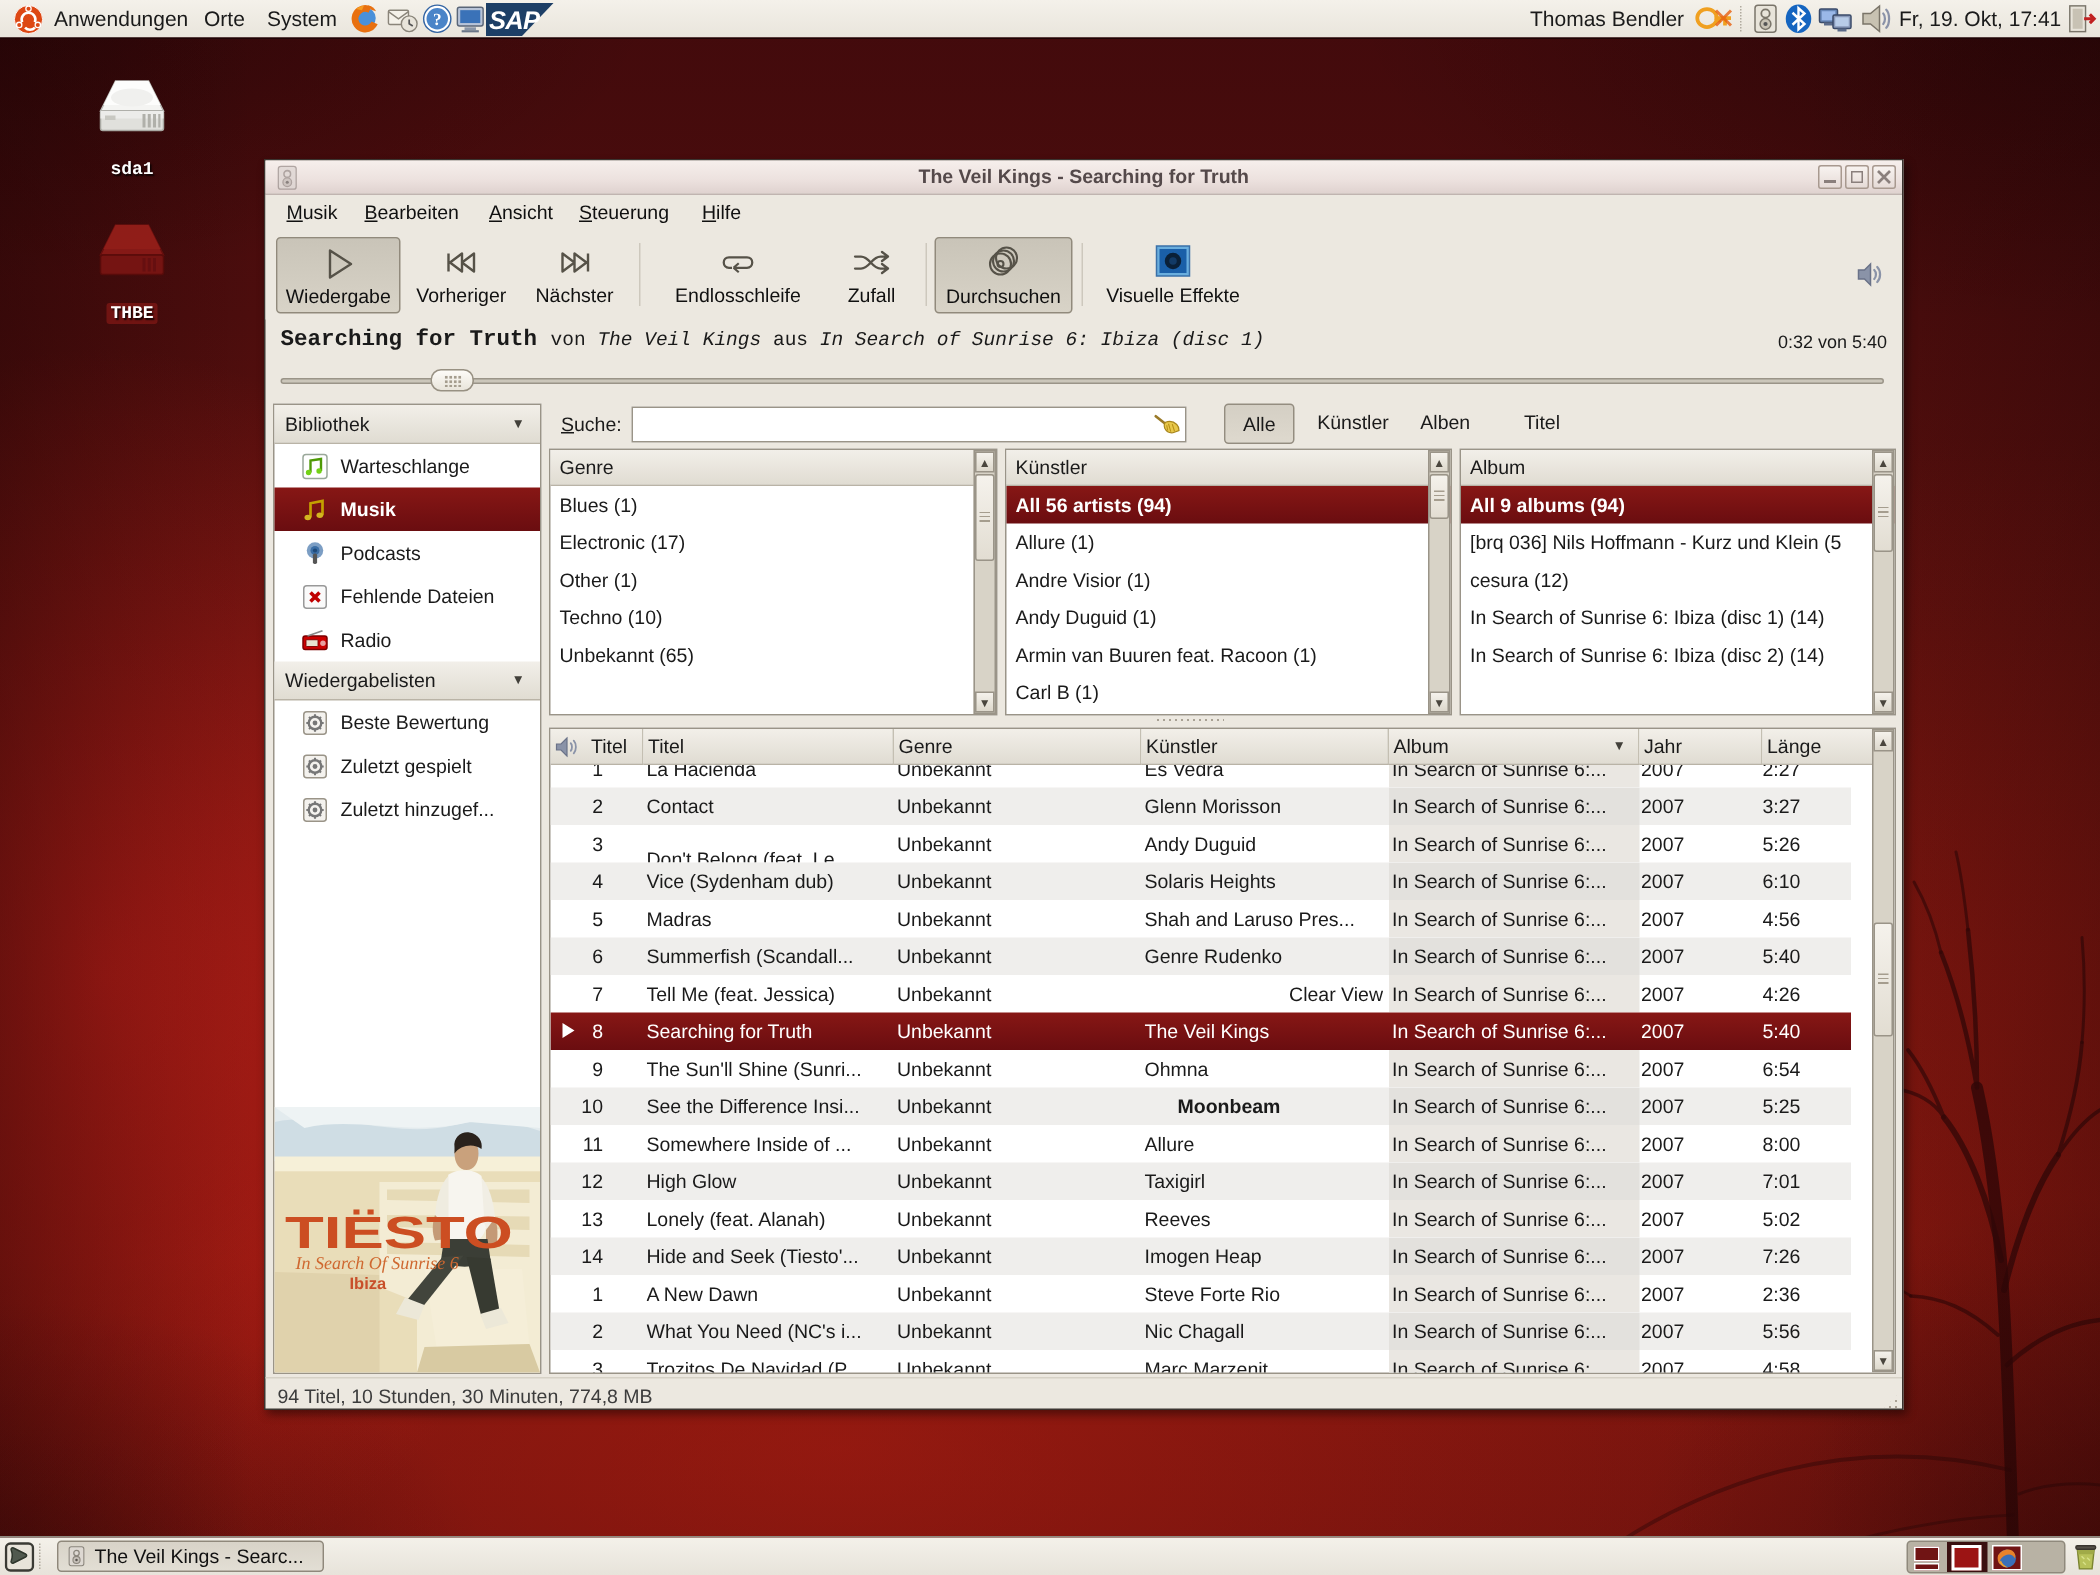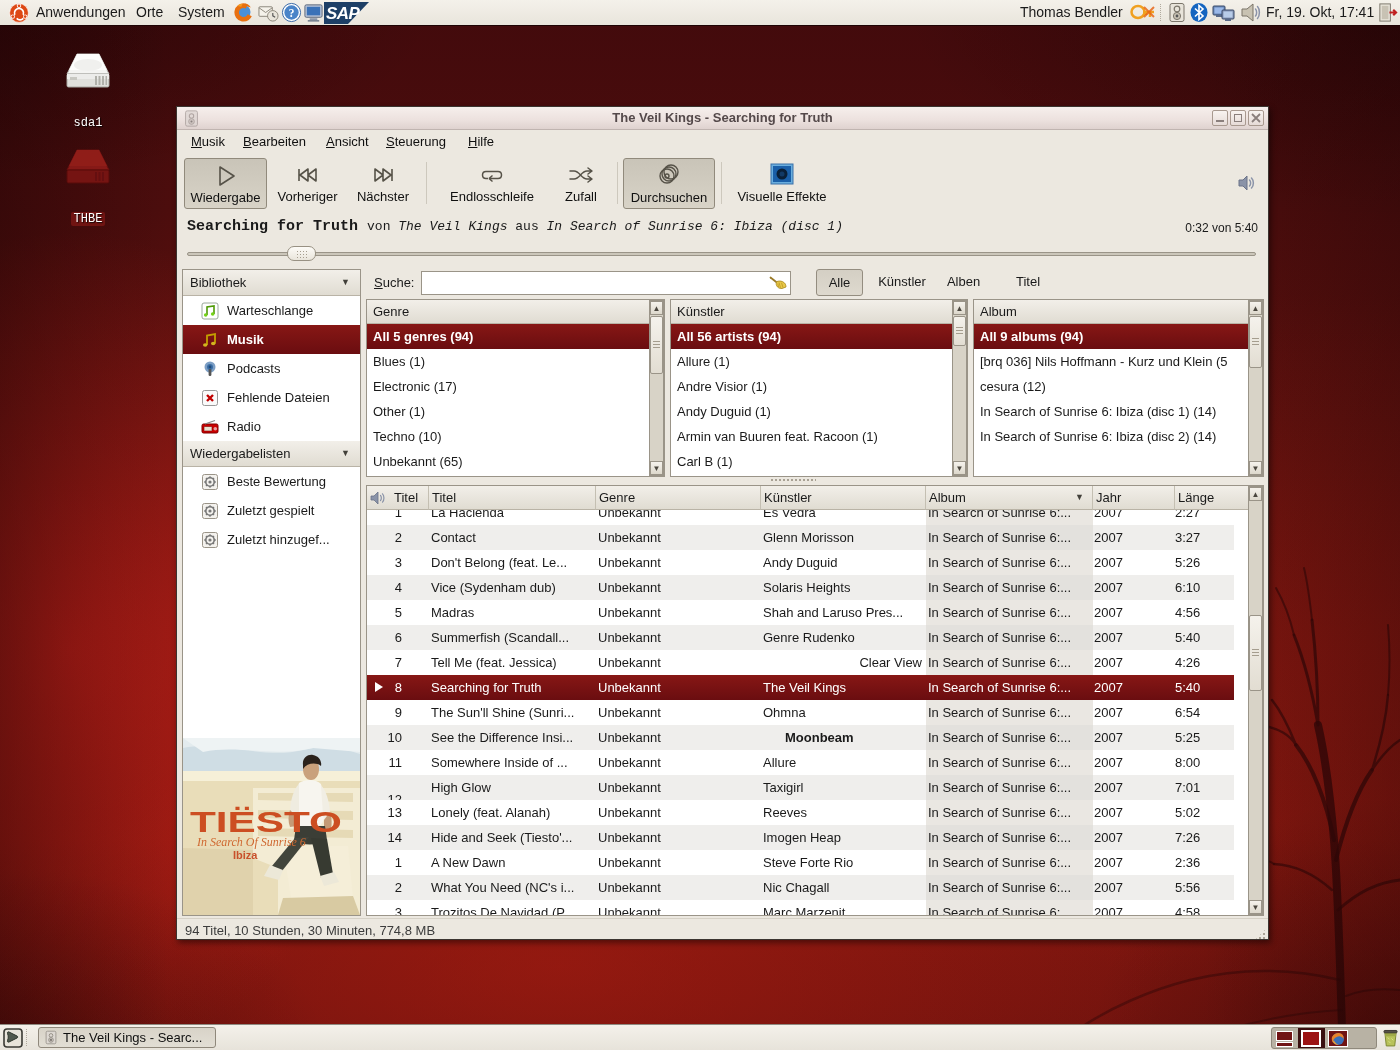--- a/index.html
+++ b/index.html
@@ -27,21 +27,21 @@
 
 
 #toppanel { left:0; top:0; width:1400px; height:26px;
   background:linear-gradient(180deg,#f4f1ea,#e9e5dc);
   border-bottom:1px solid #1e0304; font-size:14px; color:#1a1a1a; }
 #toppanel .item { position:absolute; top:0; height:25px; line-height:25px; }
 
 
 .dicon { position:absolute; text-align:center; }
 .dicon .lbl { color:#fff; font-family:"Liberation Mono",monospace; font-size:12px;
-  text-shadow:1px 1px 1px rgba(0,0,0,.8); margin-top:20px; }
+  text-shadow:1px 1px 1px rgba(0,0,0,.8); margin-top:9px;font-weight:bold; }
 
 
 #win { left:176px; top:106px; width:1093px; height:834px;
   background:#ece8e0; border:1px solid #3b3430;
   box-shadow:2px 3px 6px rgba(0,0,0,.45); font-size:13px; color:#1a1a1a; }
 #titlebar { left:0; top:0; width:100%; height:23px;
   background:linear-gradient(180deg,#f6efec 0%, #ece1de 60%, #dfd2cf 100%);
   border-bottom:1px solid #c0b4b0; }
 #titlebar .title { position:absolute; left:0; right:0; top:3px; text-align:center;
   font-weight:bold; font-size:13px; color:#54494a; }
@@ -445,21 +445,20 @@
                 <path d="M10 7.5 L11.5 12.8 M12.5 7.8 L14 12.5 M8.8 8.5 L9.5 12" stroke="#b89018" stroke-width="0.7"></path>
               </svg>
           </div>
           <div style="position:absolute; left:450px; top:0px; width:47px; height:27px; background:linear-gradient(180deg,#d4cfc4,#ded9ce); border:1px solid #948d80; border-radius:3px; text-align:center; line-height:26px;">Alle</div>
           <div style="position:absolute; left:508px; top:0px; width:56px; height:27px; text-align:center; line-height:26px;">Künstler</div>
           <div style="position:absolute; left:575px; top:0px; width:45px; height:27px; text-align:center; line-height:26px;">Alben</div>
           <div style="position:absolute; left:642px; top:0px; width:40px; height:27px; text-align:center; line-height:26px;">Titel</div>
         </div>
         <div class="pane" style="left:0px; width:299px;">
           <div class="phead">Genre</div>
-          <div class="prow sel">All 5 genres (94)</div>
           <div class="prow">Blues (1)</div>
           <div class="prow">Electronic (17)</div>
           <div class="prow">Other (1)</div>
           <div class="prow">Techno (10)</div>
           <div class="prow">Unbekannt (65)</div>
           <div class="sb" style="right:0; top:0; height:176px;">
             <div class="arr" style="top:0;">▲</div>
             <div class="thumb" style="top:15px; height:58px;"></div>
             <div class="arr" style="bottom:0;">▼</div>
           </div>
@@ -521,21 +520,21 @@
               <div class="tc" style="left:64px;width:162px;line-height:25px;margin-top:0;height:25px;">Contact</div>
               <div class="tc" style="left:231px;width:159px;line-height:25px;margin-top:0;height:25px;">Unbekannt</div>
               <div class="tc" style="left:396px;width:159px;line-height:25px;margin-top:0;height:25px;">Glenn Morisson</div>
               <div class="tc" style="left:561px;width:160px;line-height:25px;margin-top:0;height:25px;">In Search of Sunrise 6:...</div>
               <div class="tc" style="left:727px;width:75px;line-height:25px;margin-top:0;height:25px;">2007</div>
               <div class="tc" style="left:808px;width:70px;line-height:25px;margin-top:0;height:25px;">3:27</div>
             </div>
           <div class="trow" style="top:64px;height:25px;">
               <div class="tc albc" style="left:559px;width:167px;height:25px;"></div>
               <div class="tc" style="left:15px;width:20px;text-align:right;line-height:25px;margin-top:0;height:25px;">3</div>
-              <div class="tc" style="left:64px;width:162px;line-height:25px;margin-top:0;height:25px;">Don't Belong (feat. Le...</div>
+              <div class="tc" style="left:64px;width:162px;line-height:25px;margin-top:10px;height:25px;">Don't Belong (feat. Le...</div>
               <div class="tc" style="left:231px;width:159px;line-height:25px;margin-top:0;height:25px;">Unbekannt</div>
               <div class="tc" style="left:396px;width:159px;line-height:25px;margin-top:0;height:25px;">Andy Duguid</div>
               <div class="tc" style="left:561px;width:160px;line-height:25px;margin-top:0;height:25px;">In Search of Sunrise 6:...</div>
               <div class="tc" style="left:727px;width:75px;line-height:25px;margin-top:0;height:25px;">2007</div>
               <div class="tc" style="left:808px;width:70px;line-height:25px;margin-top:0;height:25px;">5:26</div>
             </div>
           <div class="trow odd" style="top:89px;height:25px;">
               <div class="tc albc" style="left:559px;width:167px;height:25px;"></div>
               <div class="tc" style="left:15px;width:20px;text-align:right;line-height:25px;margin-top:0;height:25px;">4</div>
               <div class="tc" style="left:64px;width:162px;line-height:25px;margin-top:0;height:25px;">Vice (Sydenham dub)</div>
@@ -612,21 +611,21 @@
               <div class="tc" style="left:15px;width:20px;text-align:right;line-height:25px;margin-top:0;height:25px;">11</div>
               <div class="tc" style="left:64px;width:162px;line-height:25px;margin-top:0;height:25px;">Somewhere Inside of ...</div>
               <div class="tc" style="left:231px;width:159px;line-height:25px;margin-top:0;height:25px;">Unbekannt</div>
               <div class="tc" style="left:396px;width:159px;line-height:25px;margin-top:0;height:25px;">Allure</div>
               <div class="tc" style="left:561px;width:160px;line-height:25px;margin-top:0;height:25px;">In Search of Sunrise 6:...</div>
               <div class="tc" style="left:727px;width:75px;line-height:25px;margin-top:0;height:25px;">2007</div>
               <div class="tc" style="left:808px;width:70px;line-height:25px;margin-top:0;height:25px;">8:00</div>
             </div>
           <div class="trow odd" style="top:289px;height:25px;">
               <div class="tc albc" style="left:559px;width:167px;height:25px;"></div>
-              <div class="tc" style="left:15px;width:20px;text-align:right;line-height:25px;margin-top:12px;height:25px;">12</div>
+              <div class="tc" style="left:15px;width:20px;text-align:right;line-height:25px;margin-top:0;height:25px;">12</div>
               <div class="tc" style="left:64px;width:162px;line-height:25px;margin-top:0;height:25px;">High Glow</div>
               <div class="tc" style="left:231px;width:159px;line-height:25px;margin-top:0;height:25px;">Unbekannt</div>
               <div class="tc" style="left:396px;width:159px;line-height:25px;margin-top:0;height:25px;">Taxigirl</div>
               <div class="tc" style="left:561px;width:160px;line-height:25px;margin-top:0;height:25px;">In Search of Sunrise 6:...</div>
               <div class="tc" style="left:727px;width:75px;line-height:25px;margin-top:0;height:25px;">2007</div>
               <div class="tc" style="left:808px;width:70px;line-height:25px;margin-top:0;height:25px;">7:01</div>
             </div>
           <div class="trow" style="top:314px;height:25px;">
               <div class="tc albc" style="left:559px;width:167px;height:25px;"></div>
               <div class="tc" style="left:15px;width:20px;text-align:right;line-height:25px;margin-top:0;height:25px;">13</div>

